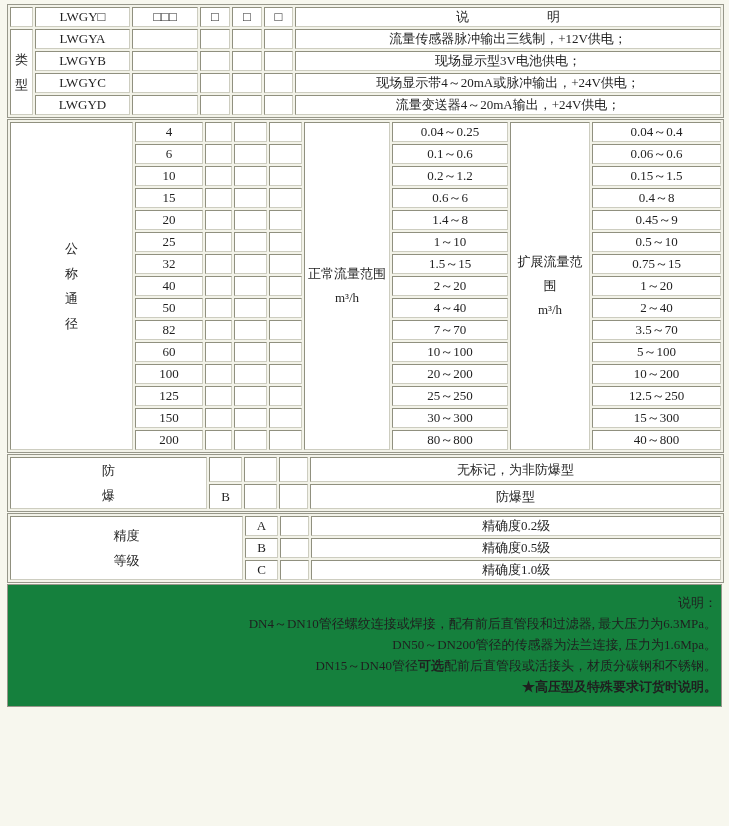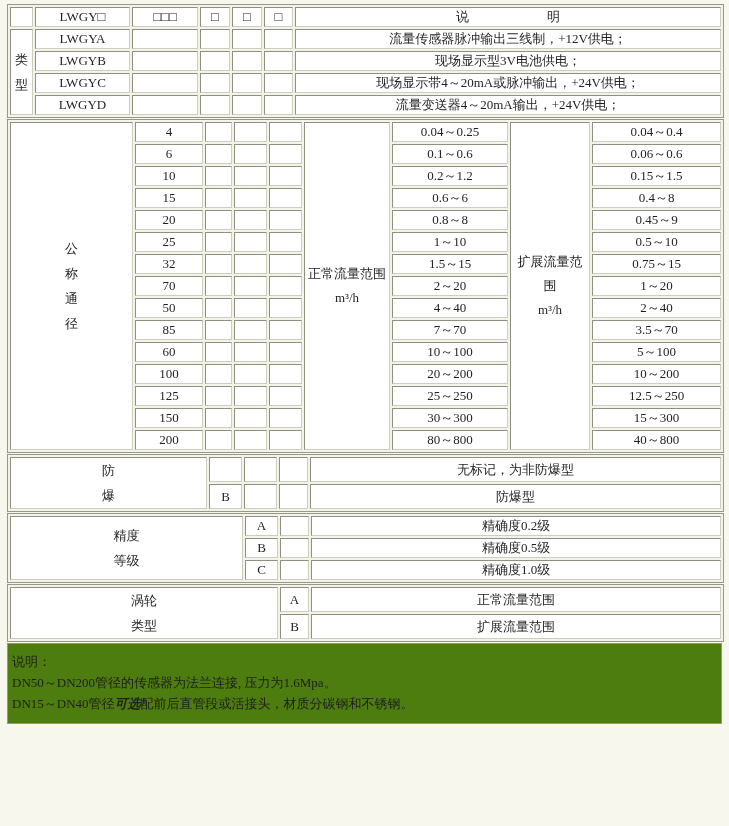--- a/index.html
+++ b/index.html
@@ -30,28 +30,28 @@
     height:19px;
     padding:0 1px;
     overflow:hidden;
   }
   td.vlabel { white-space:pre-line; line-height:25px; }
   td.flabel { white-space:pre-line; line-height:24px; }
   .notes {
     box-sizing:border-box;
     width:715px;
     border:1px solid #97978a;
-    background:#4d7c0f;
+    background:#15803d;
     margin-top:1px;
     padding:7px 4px 9px 4px;
-    text-align:left;
+    text-align:right;
     font-size:13px;
     line-height:21px;
   }
-  .notes .bold { font-weight:bold;font-style:italic; }
+  .notes .bold { font-weight:bold; }
   .note-line { white-space:nowrap; }
 </style>
 </head>
 <body>
 
 <div class="page">
 
   <table class="sec">
     <colgroup>
       <col style="width:23px">
@@ -160,57 +160,57 @@
           <td></td>
           <td></td>
       <td>0.6～6</td>
       <td>0.4～8</td>
     </tr>
     <tr>
       <td>20</td>
       <td></td>
           <td></td>
           <td></td>
-      <td>0.8～8</td>
+      <td>1.4～8</td>
       <td>0.45～9</td>
     </tr>
     <tr>
       <td>25</td>
       <td></td>
           <td></td>
           <td></td>
       <td>1～10</td>
       <td>0.5～10</td>
     </tr>
     <tr>
       <td>32</td>
       <td></td>
           <td></td>
           <td></td>
       <td>1.5～15</td>
       <td>0.75～15</td>
     </tr>
     <tr>
-      <td>70</td>
+      <td>40</td>
       <td></td>
           <td></td>
           <td></td>
       <td>2～20</td>
       <td>1～20</td>
     </tr>
     <tr>
       <td>50</td>
       <td></td>
           <td></td>
           <td></td>
       <td>4～40</td>
       <td>2～40</td>
     </tr>
     <tr>
-      <td>85</td>
+      <td>82</td>
       <td></td>
           <td></td>
           <td></td>
       <td>7～70</td>
       <td>3.5～70</td>
     </tr>
     <tr>
       <td>60</td>
       <td></td>
           <td></td>
@@ -300,39 +300,22 @@
       <td>精确度0.5级</td>
     </tr>
     <tr>
       <td>C</td>
       <td></td>
       <td>精确度1.0级</td>
     </tr>
   </tbody>
     </table>
 
-  <table class="sec">
-    <colgroup>
-      <col style="width:268px">
-        <col style="width:29px">
-        <col style="width:410px">
-    </colgroup>
-    <tbody>
-        <tr>
-      <td class="vlabel" rowspan="2">涡轮
-类型</td>
-      <td>A</td>
-      <td>正常流量范围</td>
-    </tr>
-    <tr>
-      <td>B</td>
-      <td>扩展流量范围</td>
-    </tr>
-  </tbody>
-    </table>
 
   <div class="notes">
     <div class="note-line">说明：</div>
+    <div class="note-line">DN4～DN10管径螺纹连接或焊接，配有前后直管段和过滤器, 最大压力为6.3MPa。</div>
     <div class="note-line">DN50～DN200管径的传感器为法兰连接, 压力为1.6Mpa。</div>
     <div class="note-line"><span>DN15～DN40管径</span><span class="bold">可选</span><span>配前后直管段或活接头，材质分碳钢和不锈钢。</span></div>
+    <div class="note-line bold">★高压型及特殊要求订货时说明。</div>
   </div>
 
 </div>
 
 </body></html>

